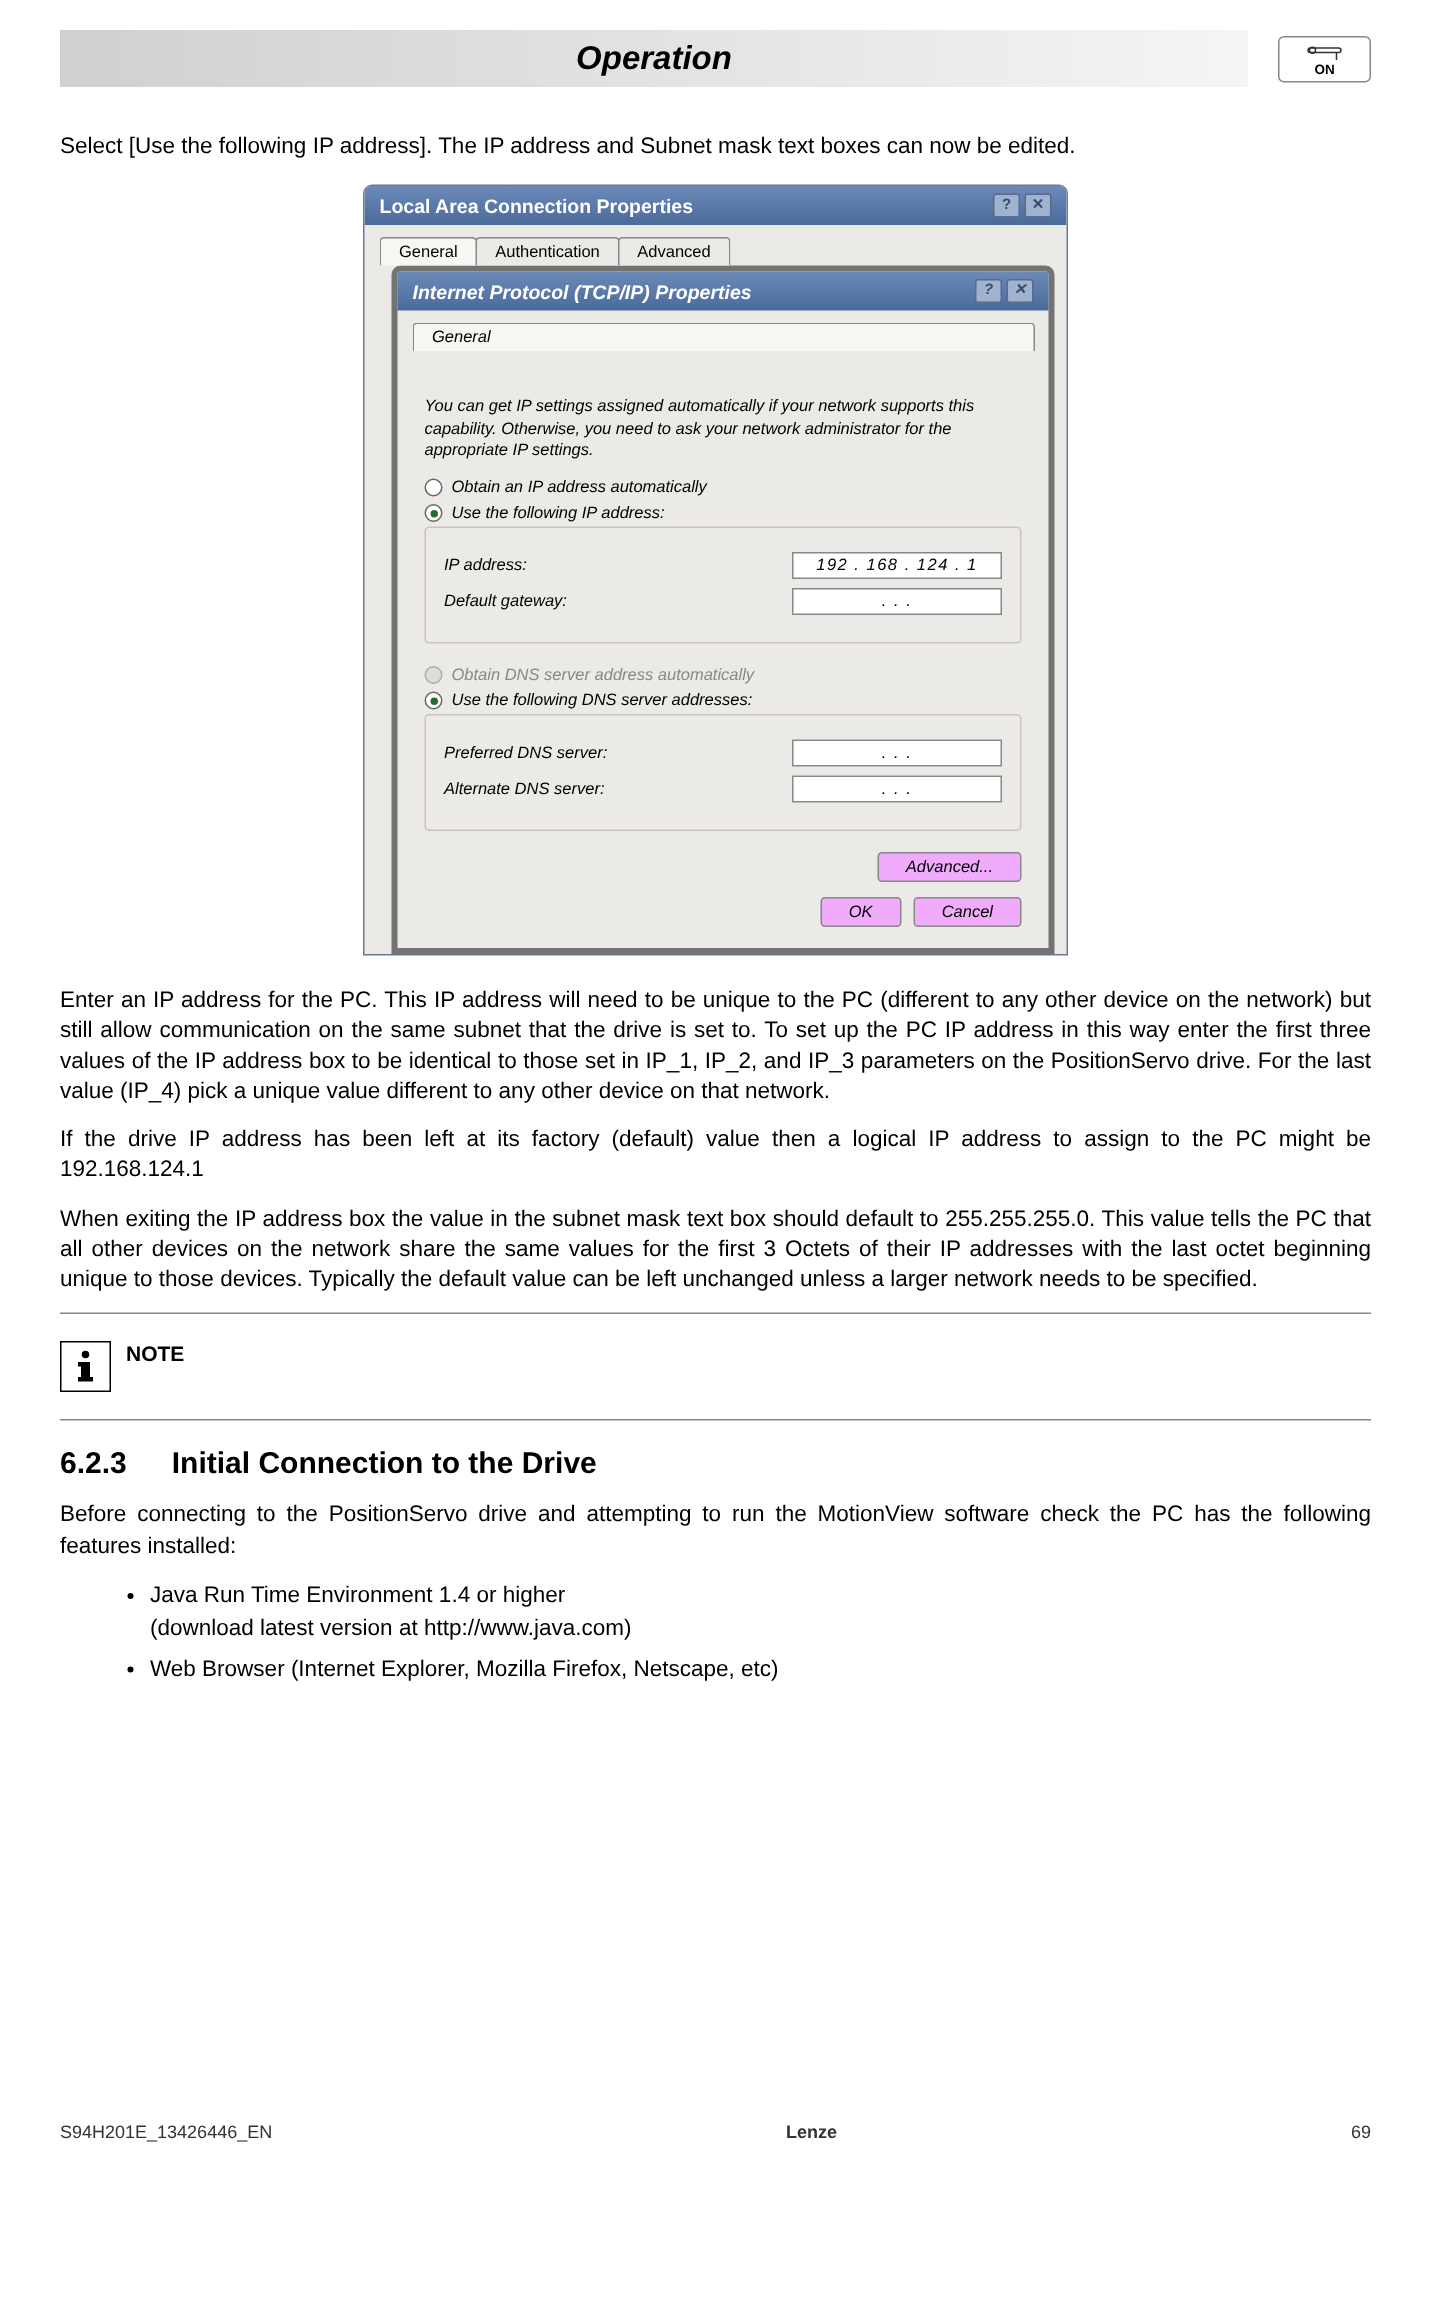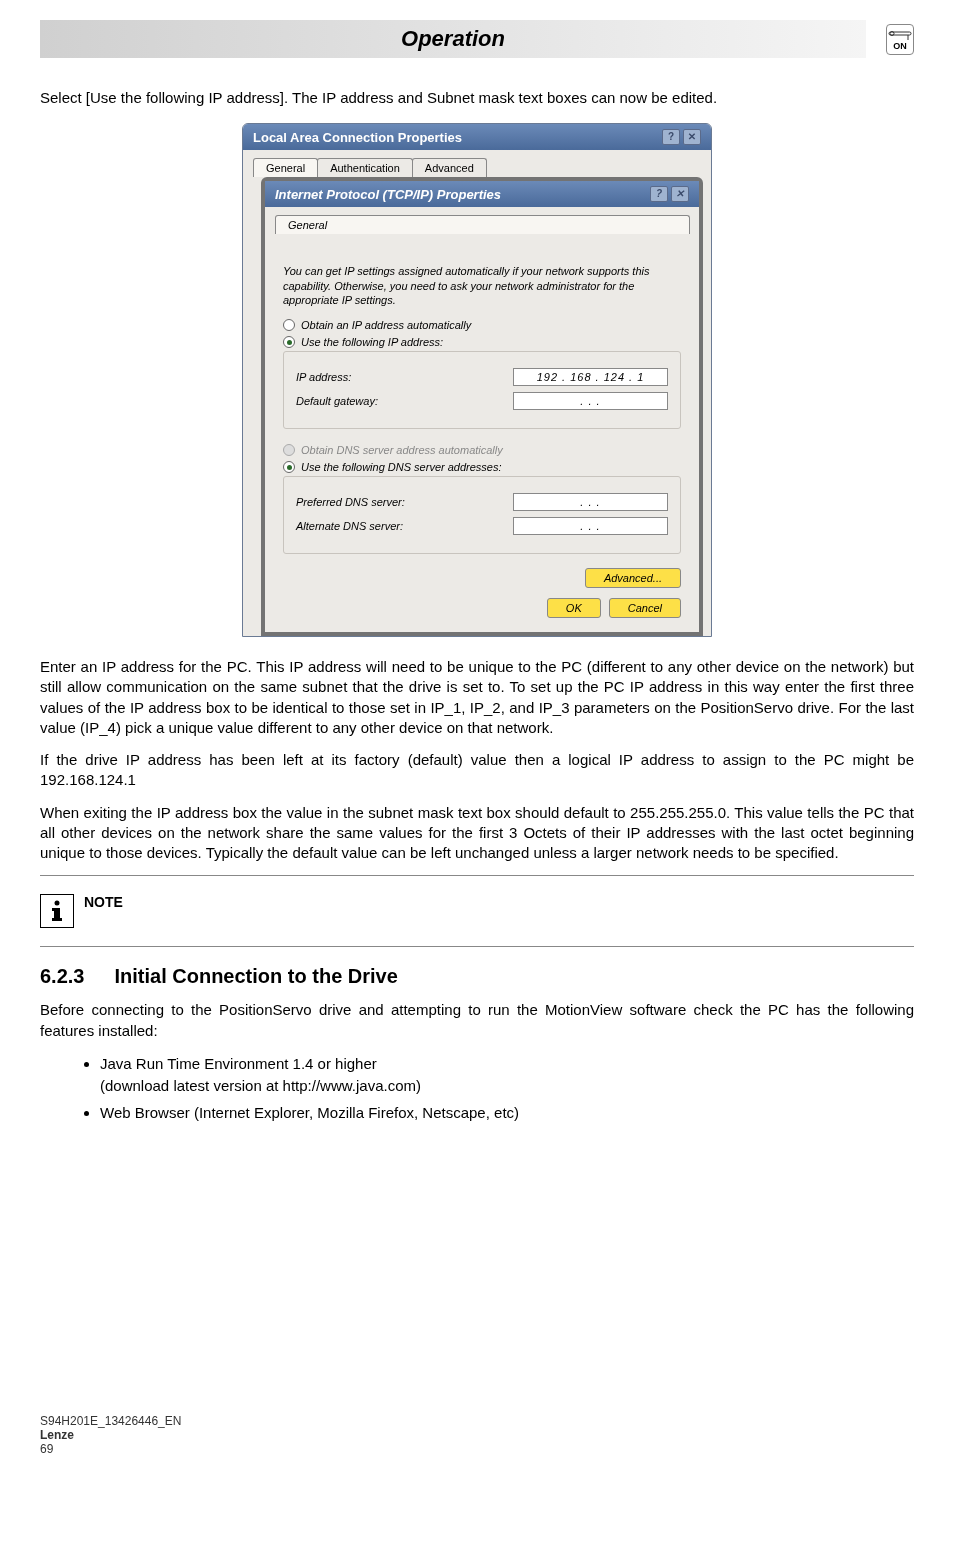--- a/index.html
+++ b/index.html
@@ -27,21 +27,21 @@
       text-align: center;
       font-weight: bold;
       font-style: italic;
       font-size: 22px;
       color: #000;
     }
     
     .power-icon {
       border: 1px solid #888;
       border-radius: 4px;
-      padding: 3px 1px;
+      padding: 3px 18px;
       font-size: 10px;
       text-align: center;
       line-height: 1;
     }
     .power-icon svg { display: block; }
     .power-icon .on { font-weight: bold; font-size: 9px; }
     
     p.body-text {
       font-size: 15px;
       line-height: 1.35;
@@ -167,39 +167,39 @@
     .field-row {
       display: flex;
       align-items: center;
       margin: 6px 0;
     }
     .field-row label {
       flex: 1;
       font-size: 11px;
     }
     .ip-box {
-      width: 155px;
+      width: 140px;
       border: 1px solid #888;
       background: #fff;
       padding: 2px 6px;
       font-size: 11px;
       text-align: center;
       letter-spacing: 1px;
     }
     
     .btn-row {
       display: flex;
       justify-content: flex-end;
       gap: 8px;
       padding: 10px 0 0 0;
     }
     
     .win-btn {
       border: 1px solid #888;
-      background: #fde047;
+      background: #f0abfc;
       padding: 3px 18px;
       font-size: 11px;
       border-radius: 3px;
     }
     
     .advanced-row {
       display: flex;
       justify-content: flex-end;
       margin-top: 14px;
     }
@@ -240,24 +240,24 @@
     ul.bullets {
       list-style: disc;
       margin: 8px 0 8px 60px;
       font-size: 15px;
       line-height: 1.5;
     }
     ul.bullets li { margin-bottom: 4px; }
     
     .footer {
       display: flex;
+      justify-content: space-between;
       font-size: 12px;
       color: #333;
       margin-top: 290px;
-      flex-direction: column;
     }
     .footer .brand { font-weight: bold; }
   </style>
 </head>
 <body>
 
 <div class="top-header">
   <div class="title-bar">Operation</div>
   <div class="power-icon">
     <svg width="24" height="14" viewBox="0 0 24 14">

